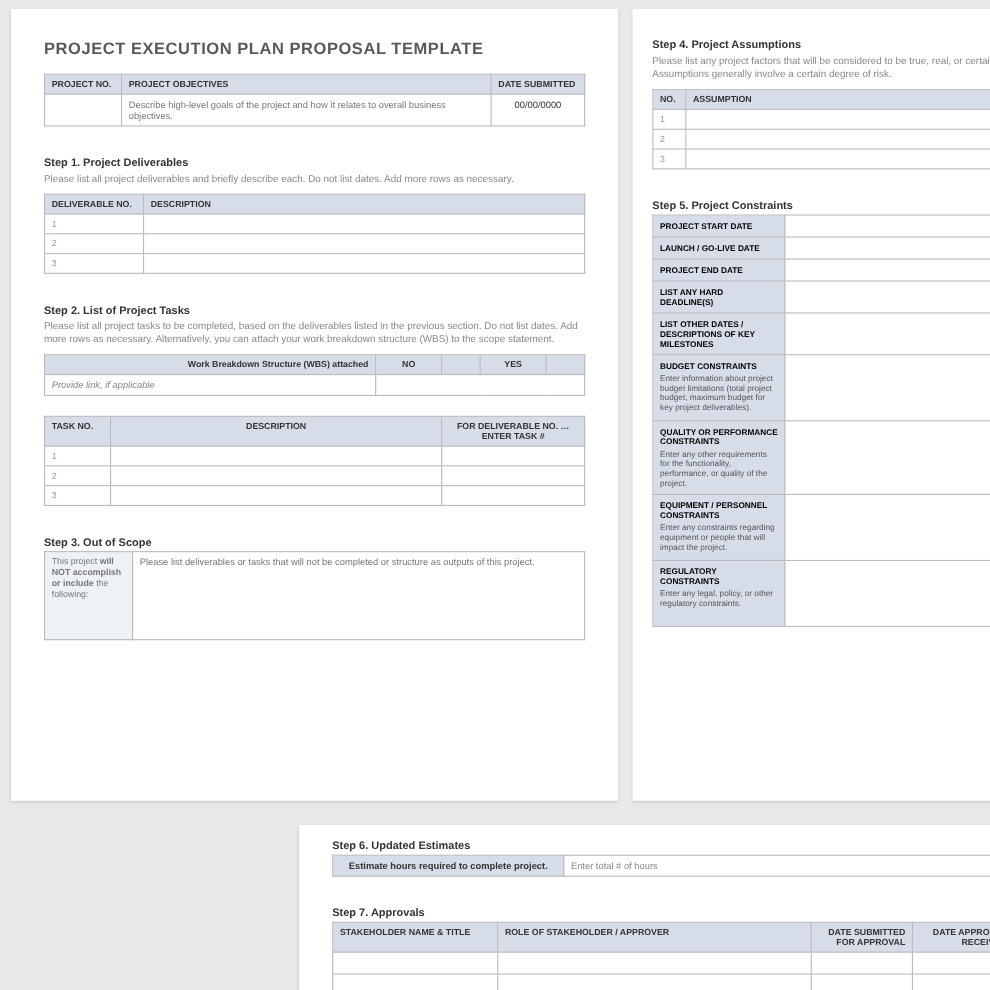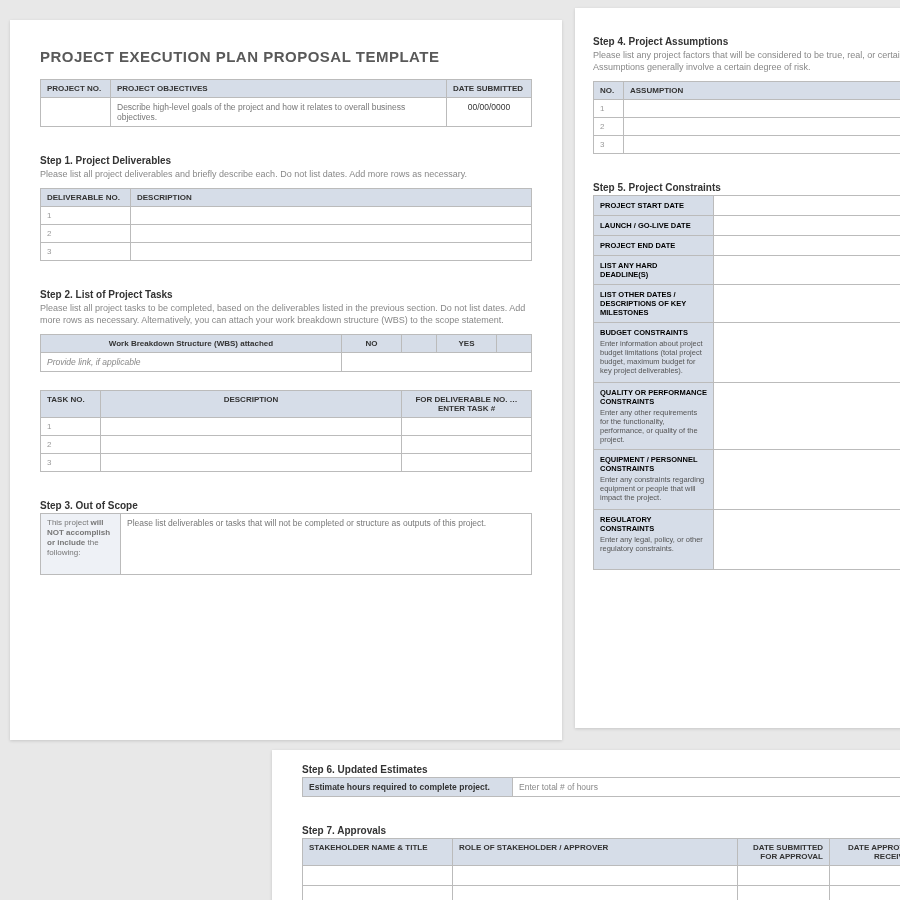--- a/index.html
+++ b/index.html
@@ -10,21 +10,21 @@
     height: 900px;
     overflow: hidden;
     position: relative;
   }
   .page {
     background: #fff;
     position: absolute;
     box-shadow: 0 1px 3px rgba(0,0,0,0.15);
     padding: 28px 30px;
   }
-  .page1 { left: 10px; top: 20px; width: 552px; height: 720px; }
+  .page1 { left: 10px; top: 8px; width: 552px; height: 720px; }
   .page2 { left: 575px; top: 8px; width: 340px; height: 720px; padding-left: 18px; padding-right: 0; }
   .page3 { left: 272px; top: 750px; width: 680px; height: 300px; padding-top: 14px; }
 
   h1 {
     font-size: 15px;
     font-weight: 700;
     letter-spacing: 0.5px;
     color: #595959;
     margin-bottom: 14px;
   }
@@ -64,31 +64,31 @@
   .italic { font-style: italic; color: #888; }
 
   
   .tbl-top th:nth-child(1){ width: 70px; }
   .tbl-top th:nth-child(3){ width: 85px; }
   .tbl-top td { font-size: 8.5px; color: #777; }
   .tbl-top .date-cell { text-align: center; color: #333; }
 
   .tbl-deliv th:first-child { width: 90px; }
 
-  .tbl-wbs th { text-align: center; }
+  .tbl-wbs th { text-align: right; }
   .tbl-wbs .yn { width: 60px; text-align: center; }
   .tbl-wbs .chk { width: 35px; }
 
   .tbl-tasks th:nth-child(1){ width: 60px; }
   .tbl-tasks th:nth-child(2){ text-align: center; }
   .tbl-tasks th:nth-child(3){ width: 130px; text-align: center; }
 
   .tbl-oos { width: 100%; }
   .tbl-oos td:first-child { width: 80px; background: #eef1f6; font-size: 8px; line-height: 1.25; }
-  .tbl-oos td { height: 61px; vertical-align: top; font-size: 8.5px; color: #777; }
+  .tbl-oos td { height: 80px; vertical-align: top; font-size: 8.5px; color: #777; }
 
   
   .tbl-assump th:first-child { width: 30px; }
 
   .tbl-constraints td:first-child, .tbl-constraints th:first-child {
     width: 120px;
     background: #d6dde8;
     font-size: 7.5px;
     font-weight: 700;
     line-height: 1.2;
@@ -98,21 +98,21 @@
     font-weight: 400;
     color: #555;
     display: block;
     margin-top: 2px;
     font-size: 7.5px;
   }
   .tbl-constraints .tall td { height: 60px; }
   .tbl-constraints .short td { height: 18px; }
 
   
-  .tbl-est th { width: 210px; background: #d6dde8; font-size: 8.5px; }
+  .tbl-est th { width: 210px; background: #d6dde8; font-size: 8.5px; text-align: center; }
   .tbl-est td { color: #888; font-size: 8.5px; }
 
   .tbl-approv th { font-size: 8px; text-align: right; }
   .tbl-approv th:nth-child(1){ width: 150px; text-align: left; }
   .tbl-approv th:nth-child(2){ text-align: left; }
   .tbl-approv th:nth-child(3){ width: 92px; }
   .tbl-approv th:nth-child(4){ width: 92px; }
   .tbl-approv td { height: 20px; }
 </style>
 </head>

